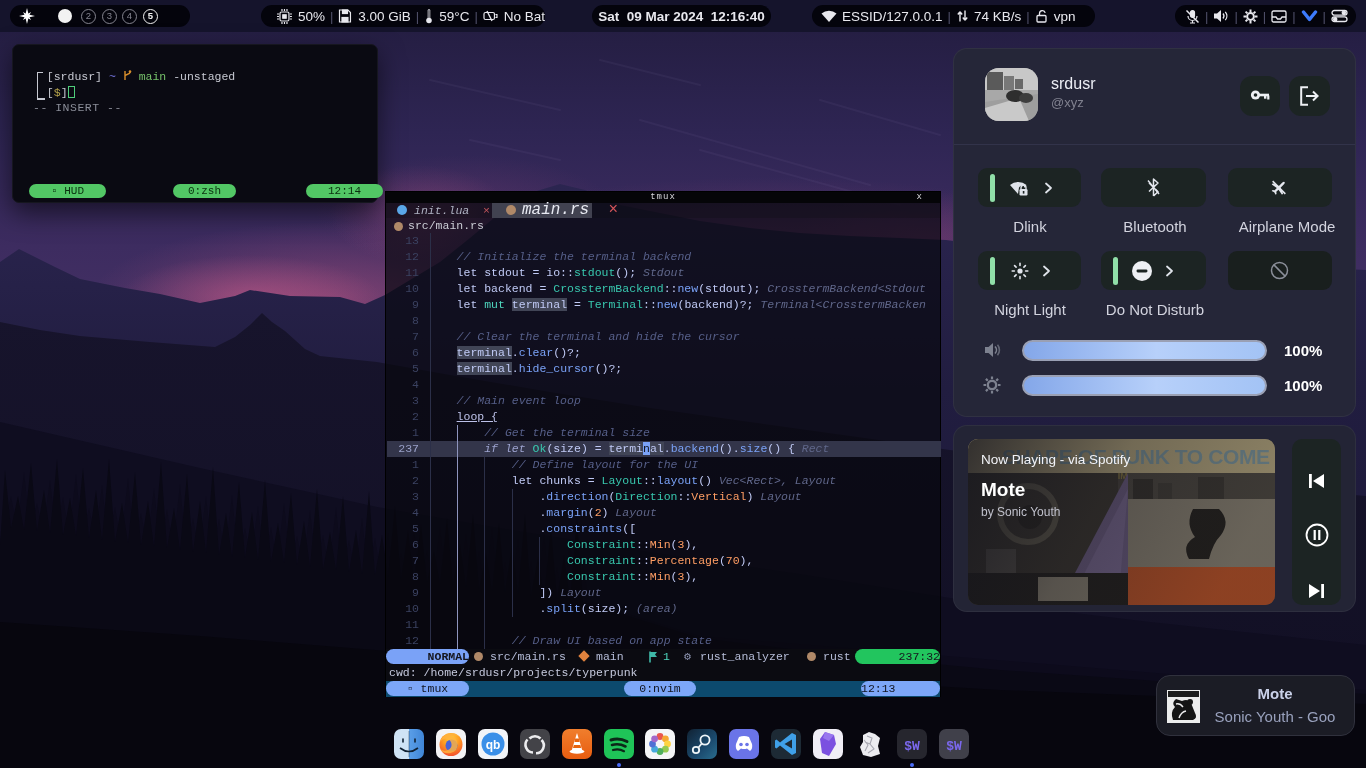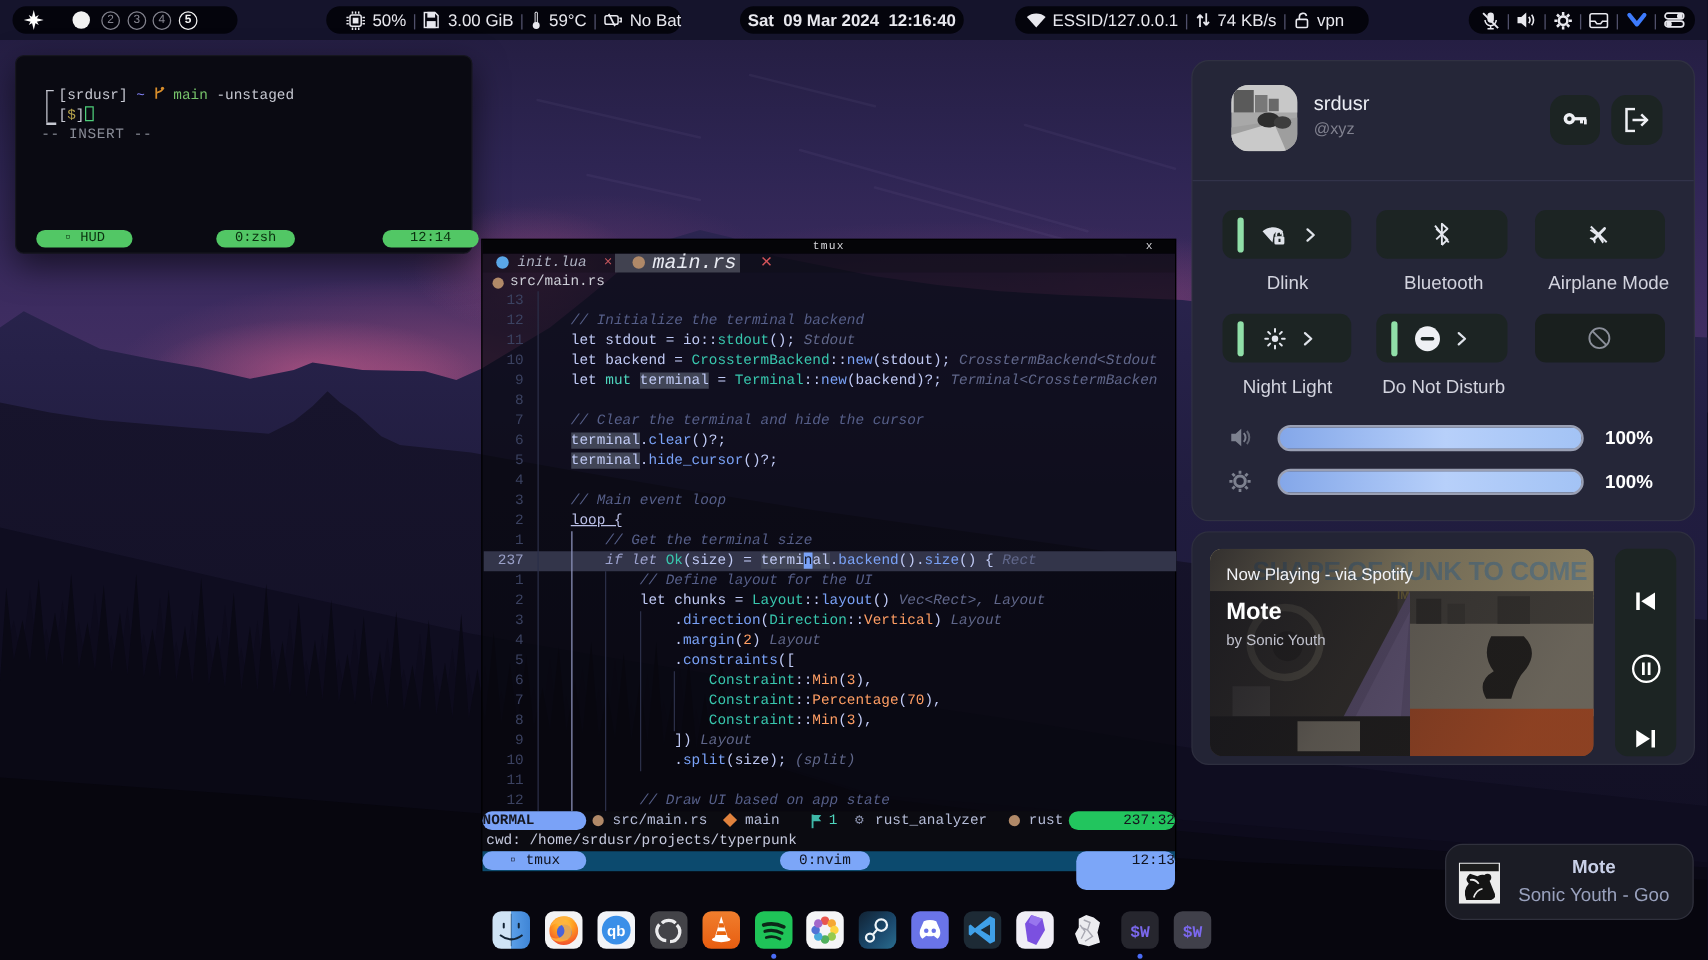--- a/index.html
+++ b/index.html
@@ -260,47 +260,47 @@
 <div class="r"><span class="n" style="color:#9aa0c8">237</span><span class="wh">        <span class="kw">if</span> <span class="kw">let</span> <span class="ty">Ok</span>(size) = <span class="hl">termi<span style="background:#7aa2f7;color:#10131f">n</span>al</span>.<span class="fn">backend</span>().<span class="fn">size</span>() {</span><span class="hint"> Rect</span></div>
 <div class="r"><span class="n">1</span><span class="cm">            // Define layout for the UI</span></div>
 <div class="r"><span class="n">2</span><span class="wh">            let chunks = <span class="ty">Layout</span>::<span class="fn">layout</span>()</span><span class="hint"> Vec&lt;Rect&gt;, Layout</span></div>
 <div class="r"><span class="n">3</span><span class="wh">                .<span class="fn">direction</span>(<span class="ty">Direction</span>::<span class="or">Vertical</span>)</span><span class="hint"> Layout</span></div>
 <div class="r"><span class="n">4</span><span class="wh">                .<span class="fn">margin</span>(<span class="or">2</span>)</span><span class="hint"> Layout</span></div>
 <div class="r"><span class="n">5</span><span class="wh">                .<span class="fn">constraints</span>([</span></div>
 <div class="r"><span class="n">6</span><span class="wh">                    <span class="ty">Constraint</span>::<span class="or">Min</span>(<span class="or">3</span>),</span></div>
 <div class="r"><span class="n">7</span><span class="wh">                    <span class="ty">Constraint</span>::<span class="or">Percentage</span>(<span class="or">70</span>),</span></div>
 <div class="r"><span class="n">8</span><span class="wh">                    <span class="ty">Constraint</span>::<span class="or">Min</span>(<span class="or">3</span>),</span></div>
 <div class="r"><span class="n">9</span><span class="wh">                ])</span><span class="hint"> Layout</span></div>
-<div class="r"><span class="n">10</span><span class="wh">                .<span class="fn">split</span>(size);</span><span class="hint"> (split)</span></div>
+<div class="r"><span class="n">10</span><span class="wh">                .<span class="fn">split</span>(size);</span><span class="hint"> (area)</span></div>
 <div class="r"><span class="n">11</span></div>
 <div class="r"><span class="n">12</span><span class="cm">            // Draw UI based on app state</span></div>
  </div>
 
  <div class="abs" style="left:0;top:457px;width:554px;height:15px;background:#0b0b11">
-  <div class="abs" style="left:0;top:0;width:83px;height:15px;background:#7aa2f7;border-radius:8px;color:#15161e;font-size:11.5px;font-weight:bold;text-align:left;line-height:15px">NORMAL</div>
+  <div class="abs" style="left:0;top:0;width:83px;height:15px;background:#7aa2f7;border-radius:8px;color:#15161e;font-size:11.5px;font-weight:bold;text-align:right;line-height:15px">NORMAL</div>
   <div class="abs" style="left:88px;top:3px;width:9px;height:9px;border-radius:50%;background:#b08968"></div>
   <div class="abs" style="left:104px;top:0;font-size:11.5px;line-height:15px;color:#b6bdd8">src/main.rs</div>
   <div class="abs" style="left:194px;top:3px;width:8px;height:8px;background:#e0823d;transform:rotate(45deg)"></div>
   <div class="abs" style="left:210px;top:0;font-size:11.5px;line-height:15px;color:#b6bdd8">main</div>
   <svg class="abs" style="left:263px;top:2px" width="9" height="12" viewBox="0 0 9 12">
         <path d="M1,0.5 V11.5" stroke="#3fb8a8" stroke-width="1.6"></path>
         <path d="M1,1 H8 L6,3.5 L8,6 H1 Z" fill="#3fb8a8"></path>
       </svg>
   <div class="abs" style="left:277px;top:0;font-size:11.5px;line-height:15px;color:#4fd6be">1</div>
   <div class="abs" style="left:298px;top:0;font-size:11.5px;line-height:15px;color:#8a91ad">⚙</div>
   <div class="abs" style="left:314px;top:0;font-size:11.5px;line-height:15px;color:#b6bdd8">rust_analyzer</div>
   <div class="abs" style="left:421px;top:3px;width:9px;height:9px;border-radius:50%;background:#b08968"></div>
   <div class="abs" style="left:437px;top:0;font-size:11.5px;line-height:15px;color:#b6bdd8">rust</div>
   <div class="abs" style="left:469px;top:0;width:85px;height:15px;background:#22c55e;border-radius:8px;color:#15161e;font-size:11.5px;text-align:right;line-height:15px">237:32</div>
  </div>
  <div class="abs" style="left:0;top:472px;width:554px;height:17px;background:#0b0b11;color:#c5c9dd;font-size:11.5px;line-height:17px;padding-left:3px">cwd: /home/srdusr/projects/typerpunk</div>
  <div class="abs" style="left:0;top:489px;width:554px;height:16px;background:#0c4a6e">
   <div class="abs" style="left:0;top:0;width:83px;height:15px;background:#7ca6f8;border-radius:8px;color:#10131f;font-size:11.5px;text-align:center;line-height:15px">▫ tmux</div>
   <div class="abs" style="left:238px;top:0;width:72px;height:15px;background:#7ca6f8;border-radius:8px;color:#10131f;font-size:11.5px;text-align:center;line-height:15px">0:nvim</div>
-  <div class="abs" style="left:475px;top:0;width:79px;height:31px;background:#7ca6f8;border-radius:8px;color:#10131f;font-size:11.5px;text-align:right;line-height:15px">12:13</div>
+  <div class="abs" style="left:475px;top:0;width:79px;height:15px;background:#7ca6f8;border-radius:8px;color:#10131f;font-size:11.5px;text-align:left;line-height:15px">12:13</div>
  </div>
 </div>
 
 <div id="panel">
  <svg class="abs" style="left:31px;top:19px;border-radius:14px" width="53" height="53" viewBox="0 0 53 53">
   <rect width="53" height="53" fill="#a8a8a8"></rect>
   <rect x="0" y="0" width="53" height="22" fill="#c8c8c8"></rect>
   <rect x="2" y="4" width="16" height="18" fill="#5a5a5a"></rect>
   <rect x="19" y="8" width="10" height="14" fill="#787878"></rect>
   <rect x="30" y="11" width="8" height="10" fill="#696969"></rect>

